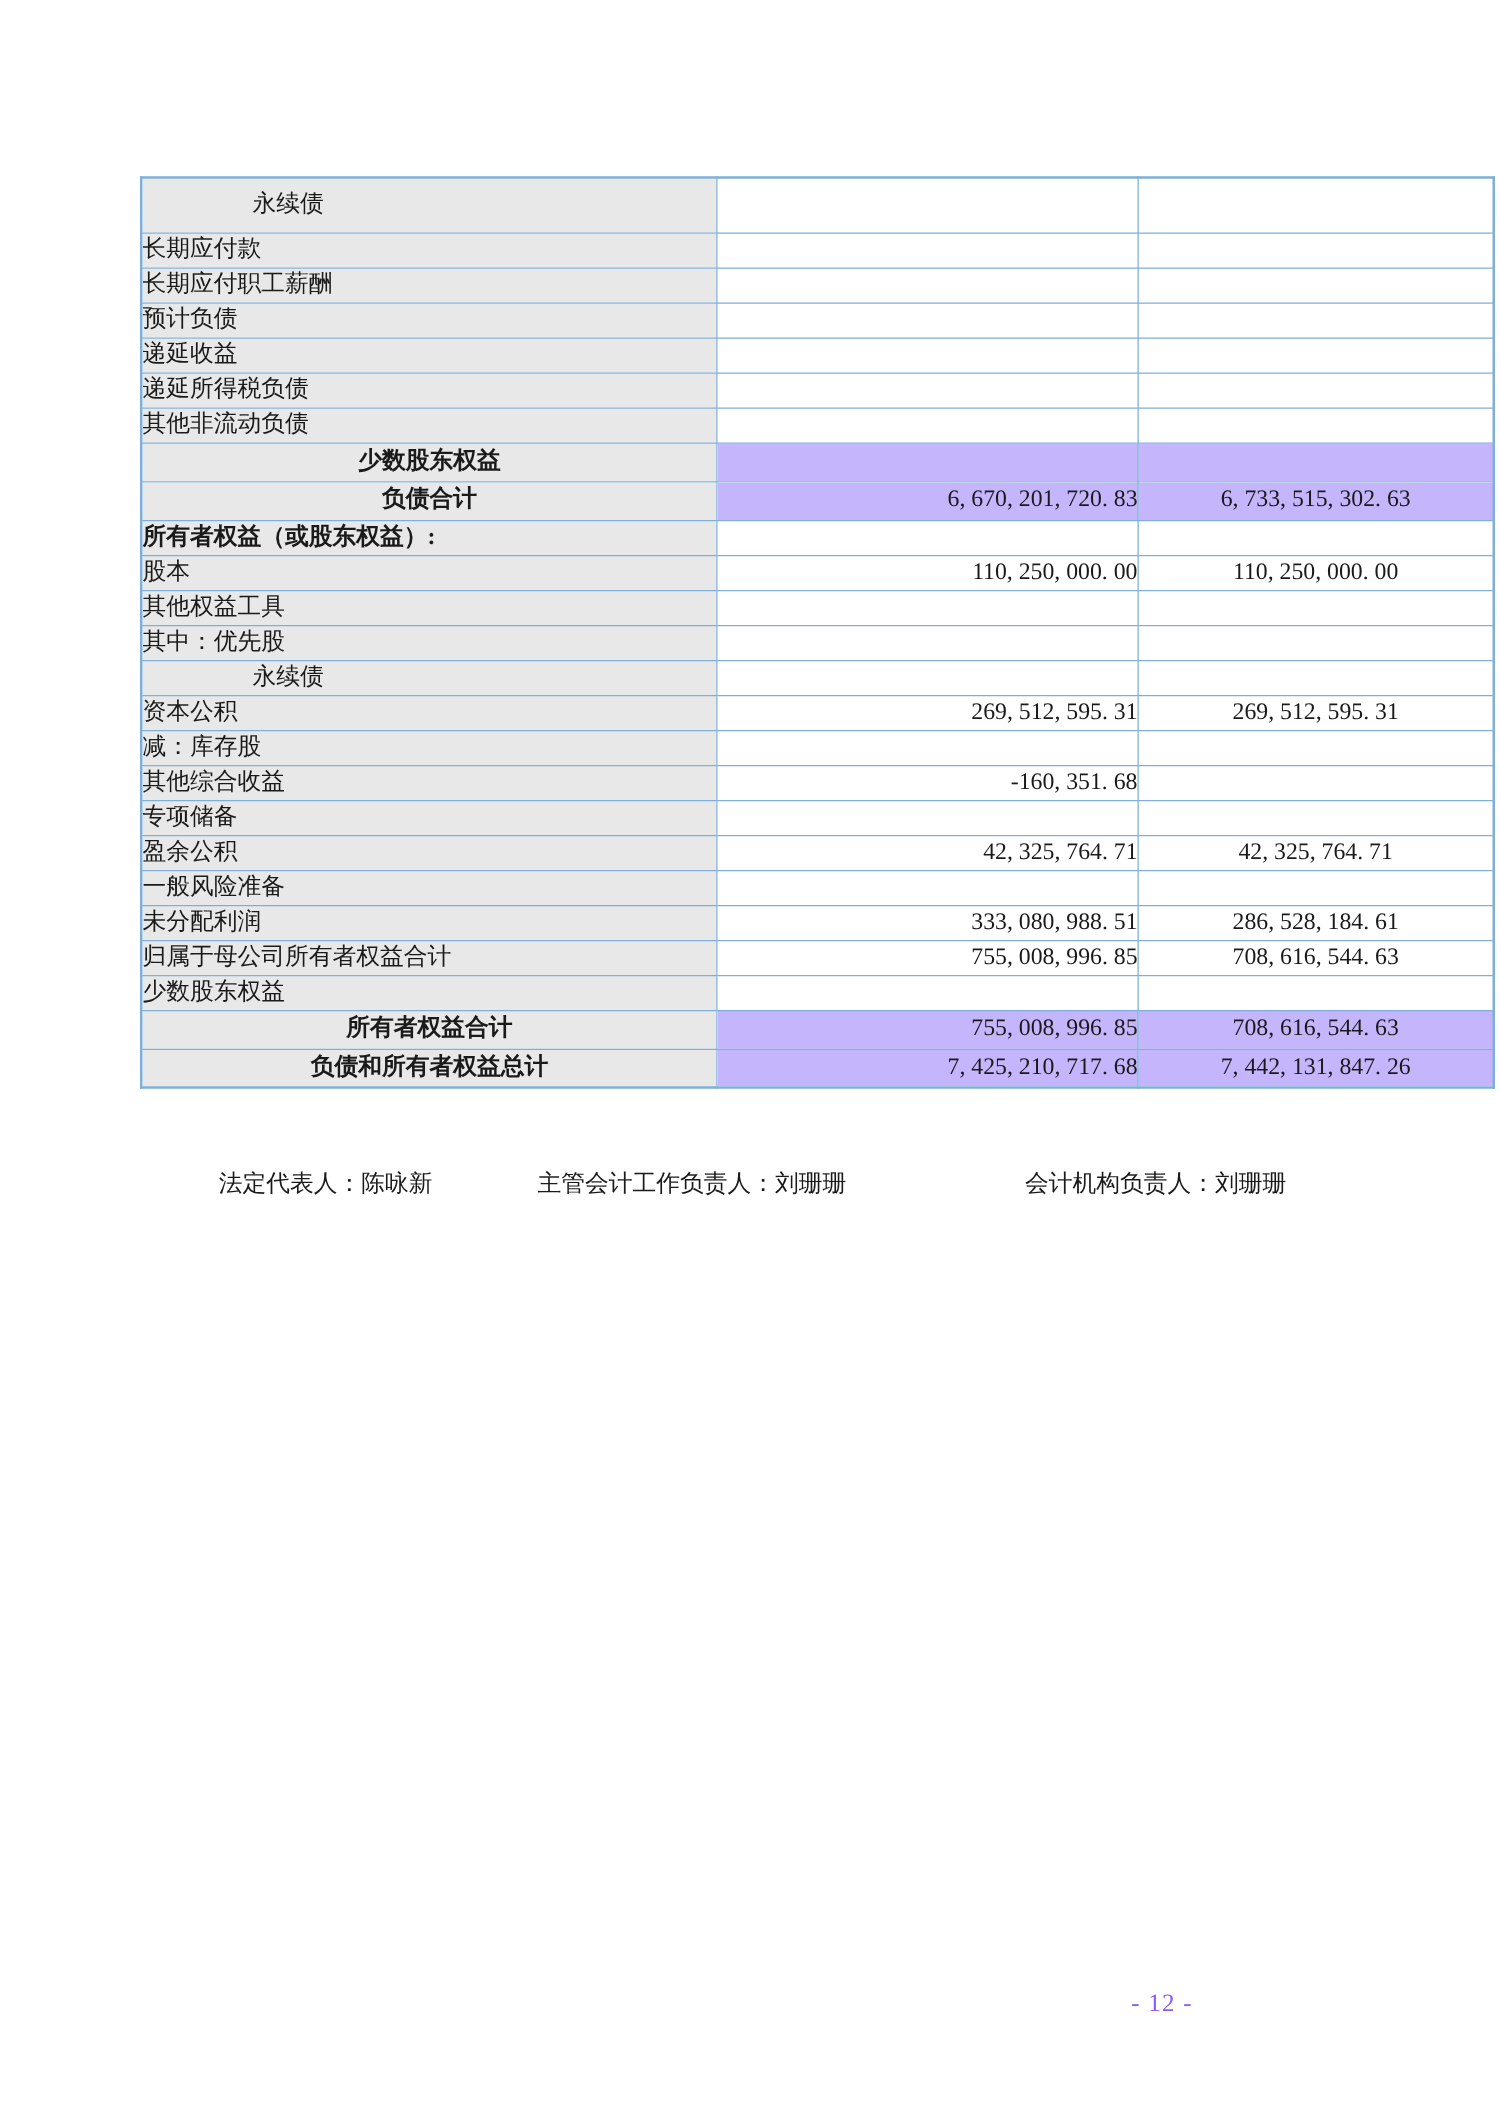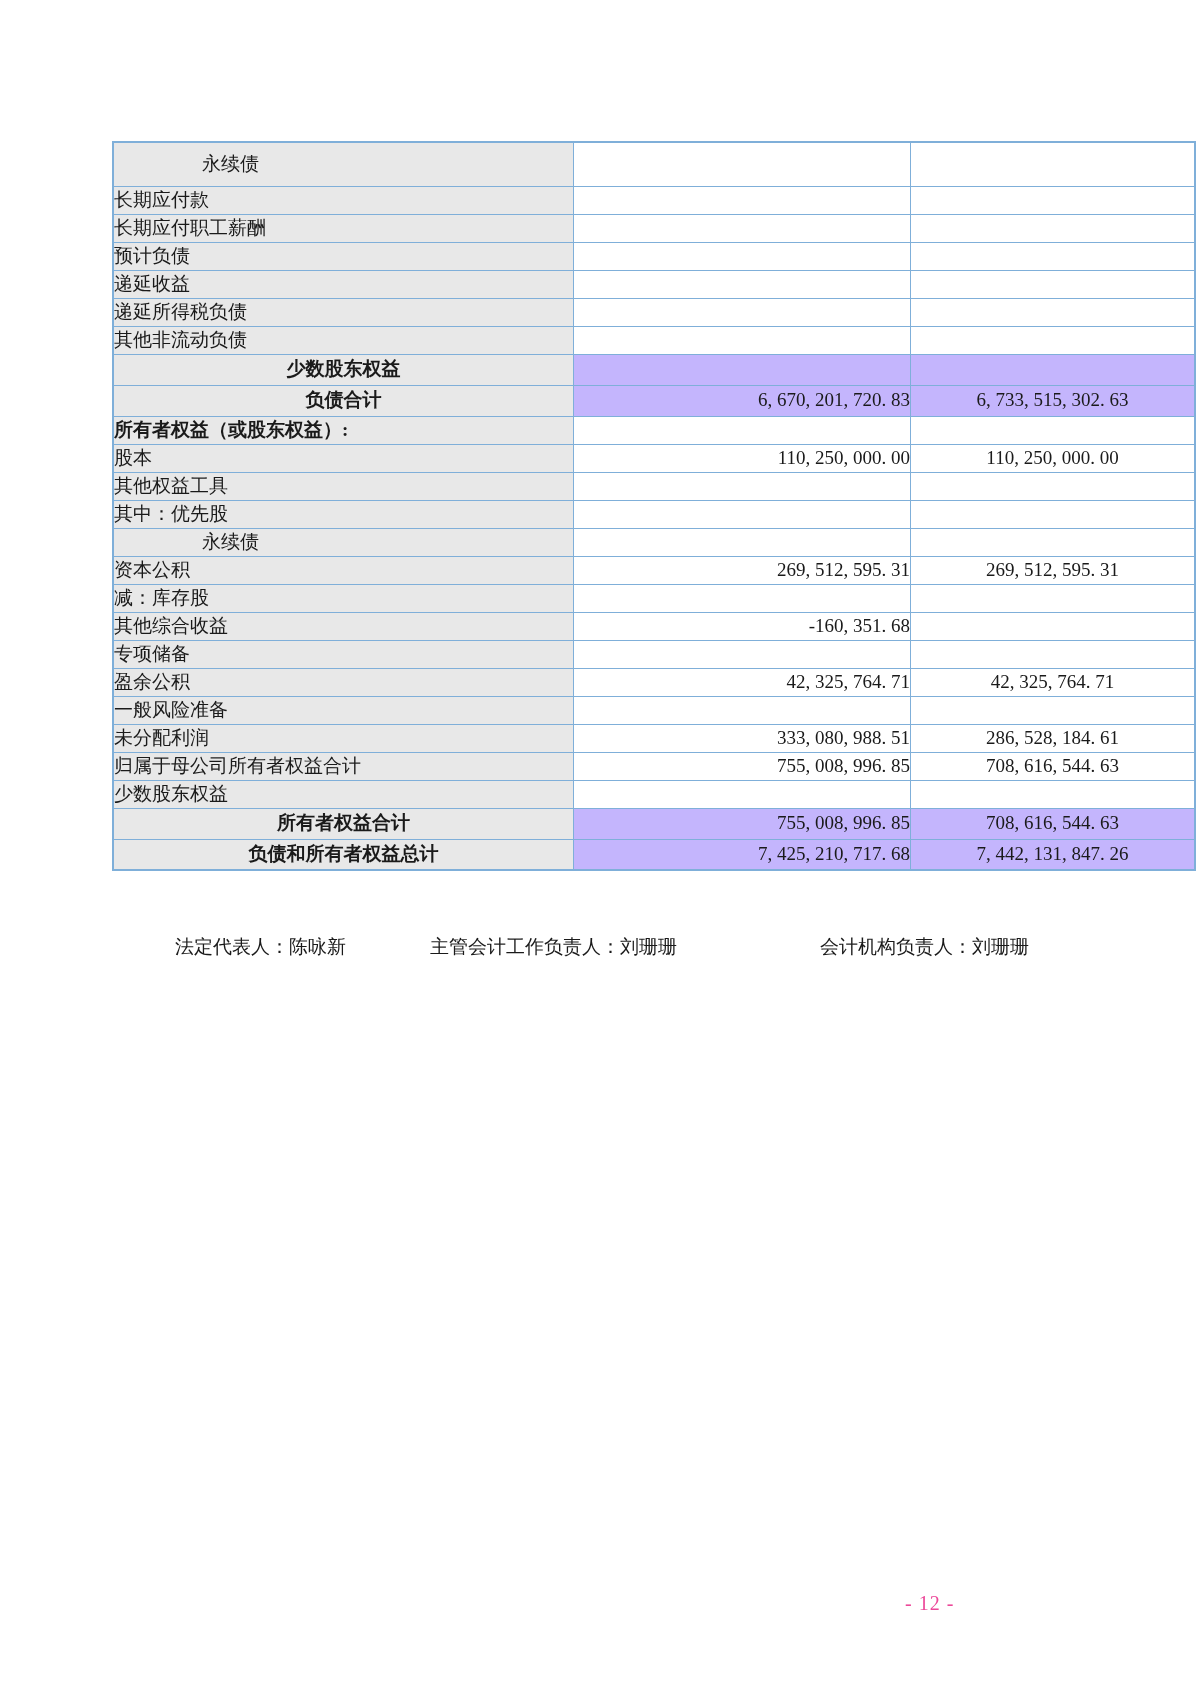--- a/index.html
+++ b/index.html
@@ -32,21 +32,21 @@
   tr.total .c-v1, tr.total .c-v2 { background:#c4b5fd; }
   tr.section .c-label { font-weight:bold;margin-left:40px; }
   td.indent { padding-left:88px; }
   .signatures { position:absolute; left:0; top:934px; width:961px; height:26px; font-size:19px; }
   .signatures span { position:absolute; top:0; white-space:nowrap; }
   .sig-1 { left:175px; }
   .sig-2 { left:430px; }
   .sig-3 { left:820px; }
   .page-number {
     position:absolute; left:905px; top:1592px; width:140px;
-    font-size:20px; text-align:left; letter-spacing:1px; color:#ec4899;
+    font-size:20px; text-align:left; letter-spacing:1px; color:#8b5cf6;
   }
 </style>
 </head>
 <body>
 
 <table class="bs-table">
   <tbody id="bs-rows">
       <tr class="item tall">
         <td class="c-label indent">永续债</td>
         <td class="c-v1"></td>

